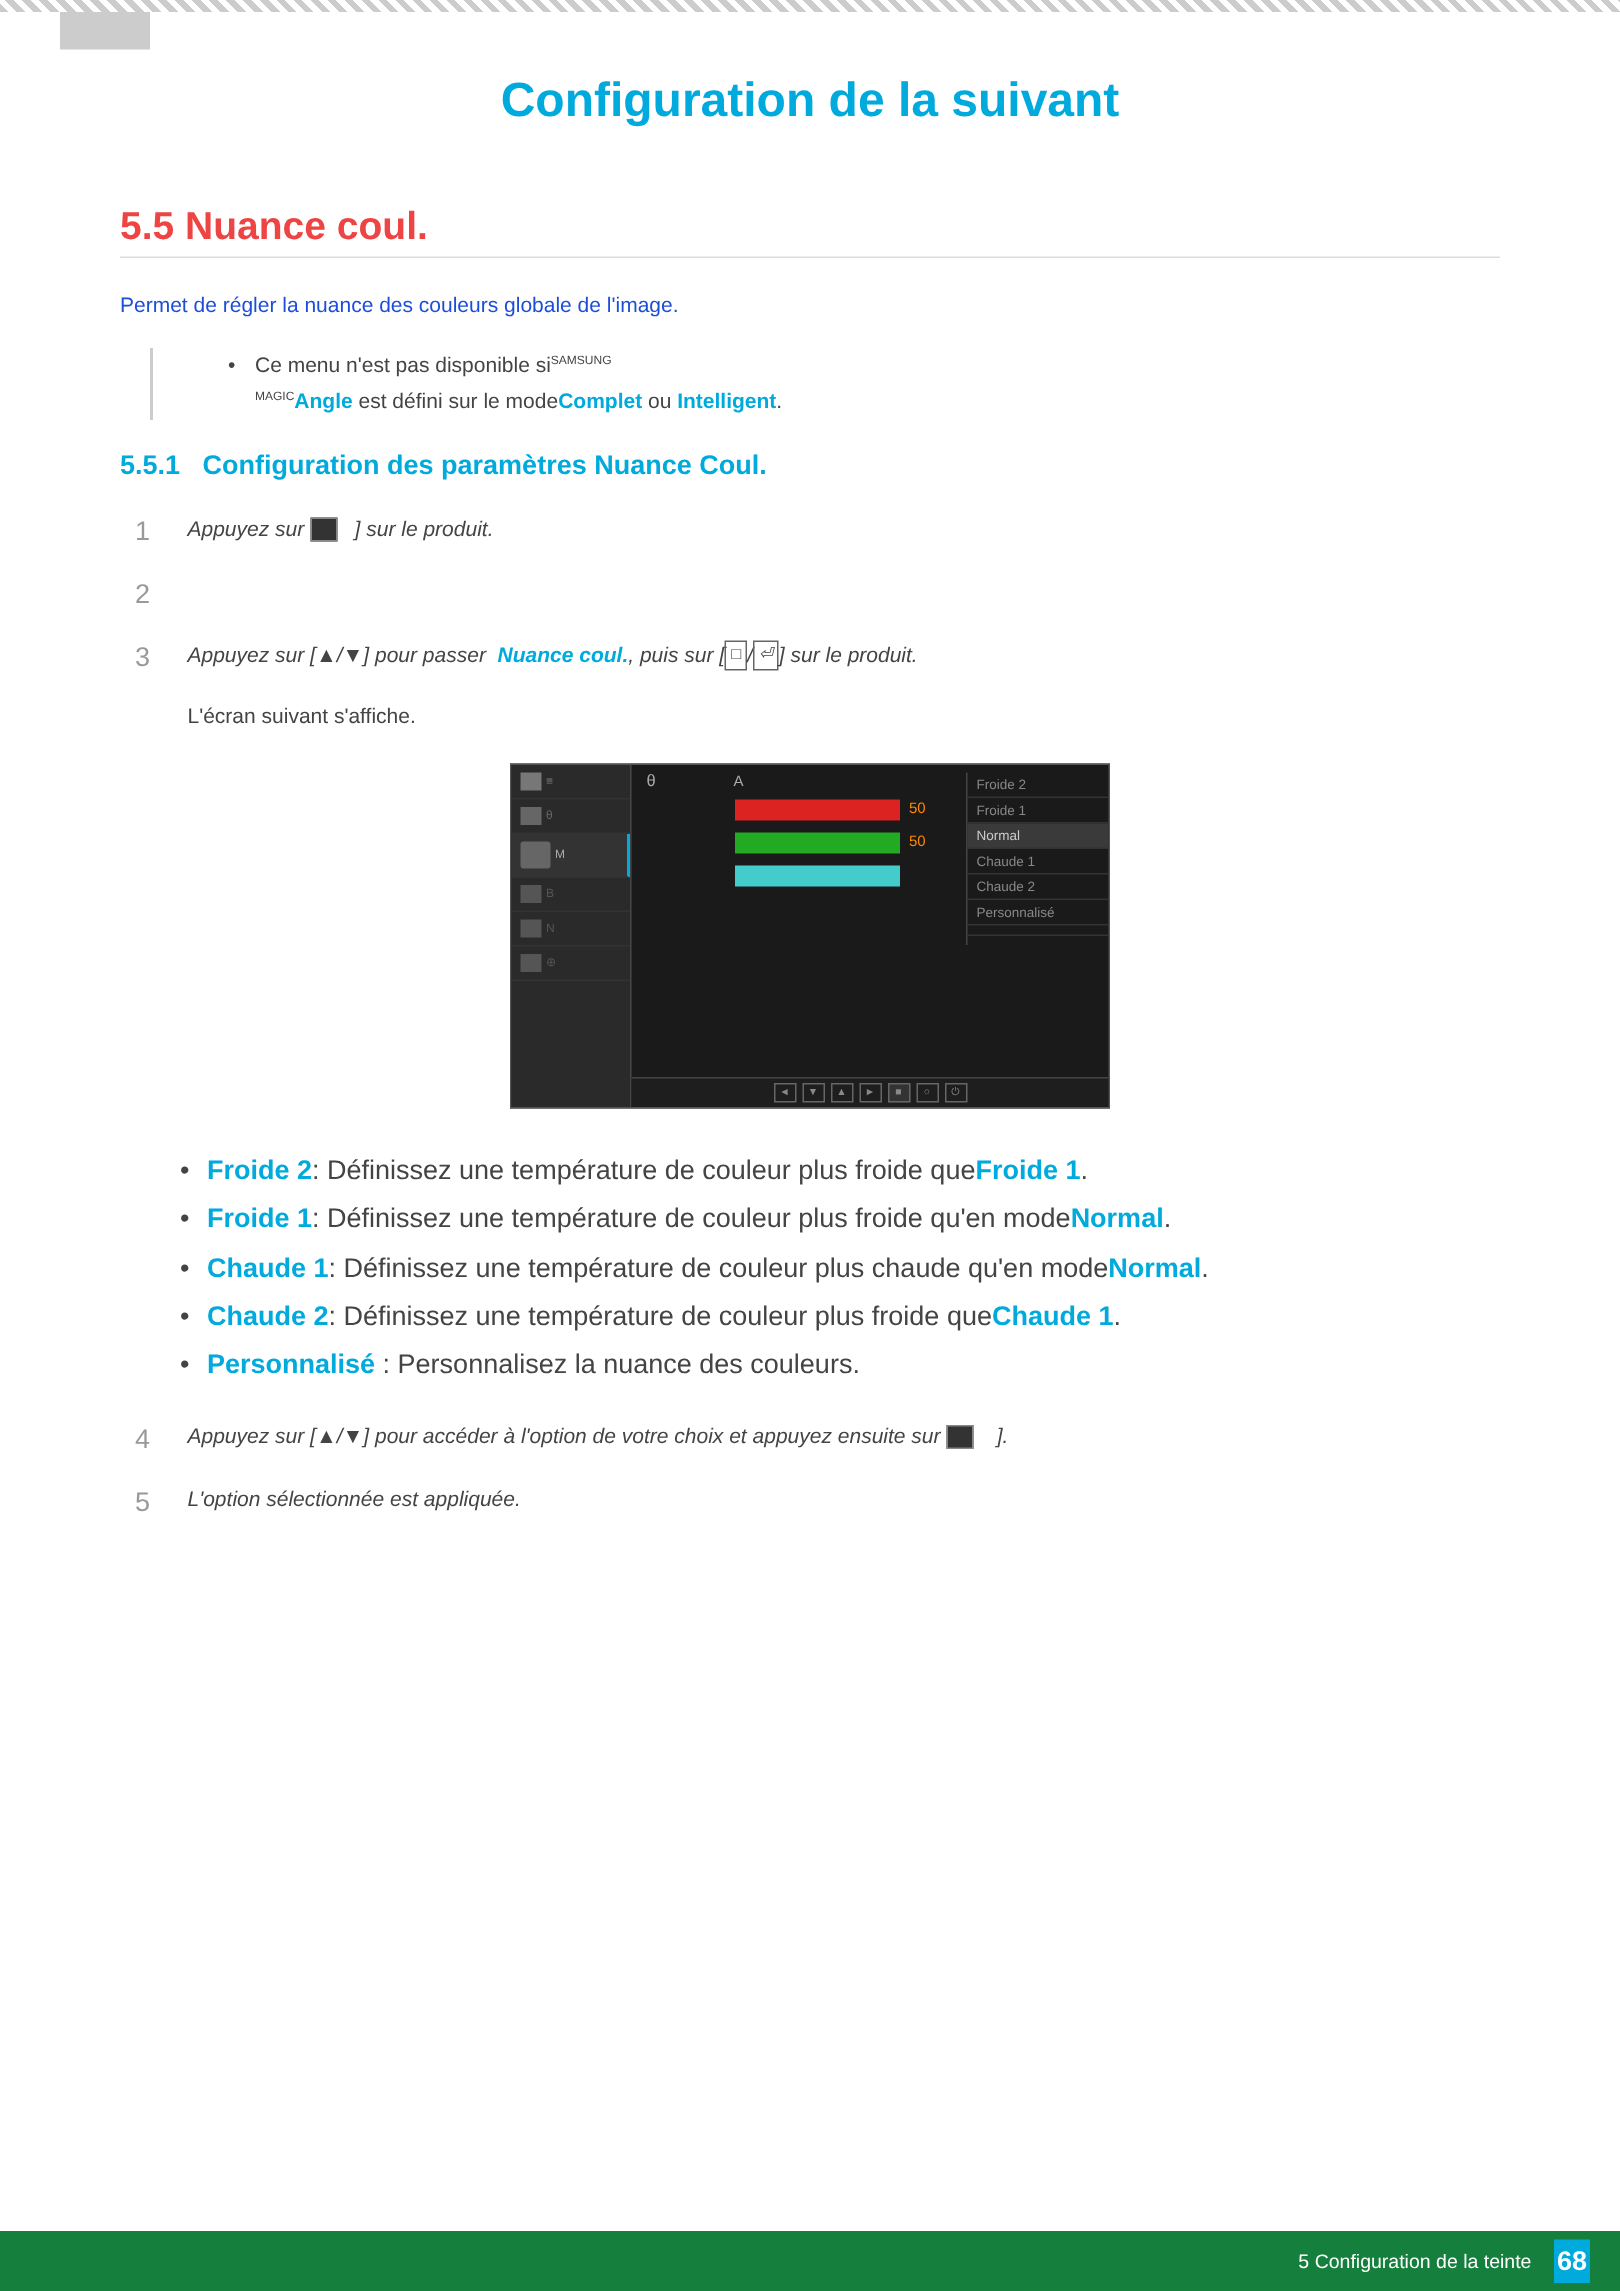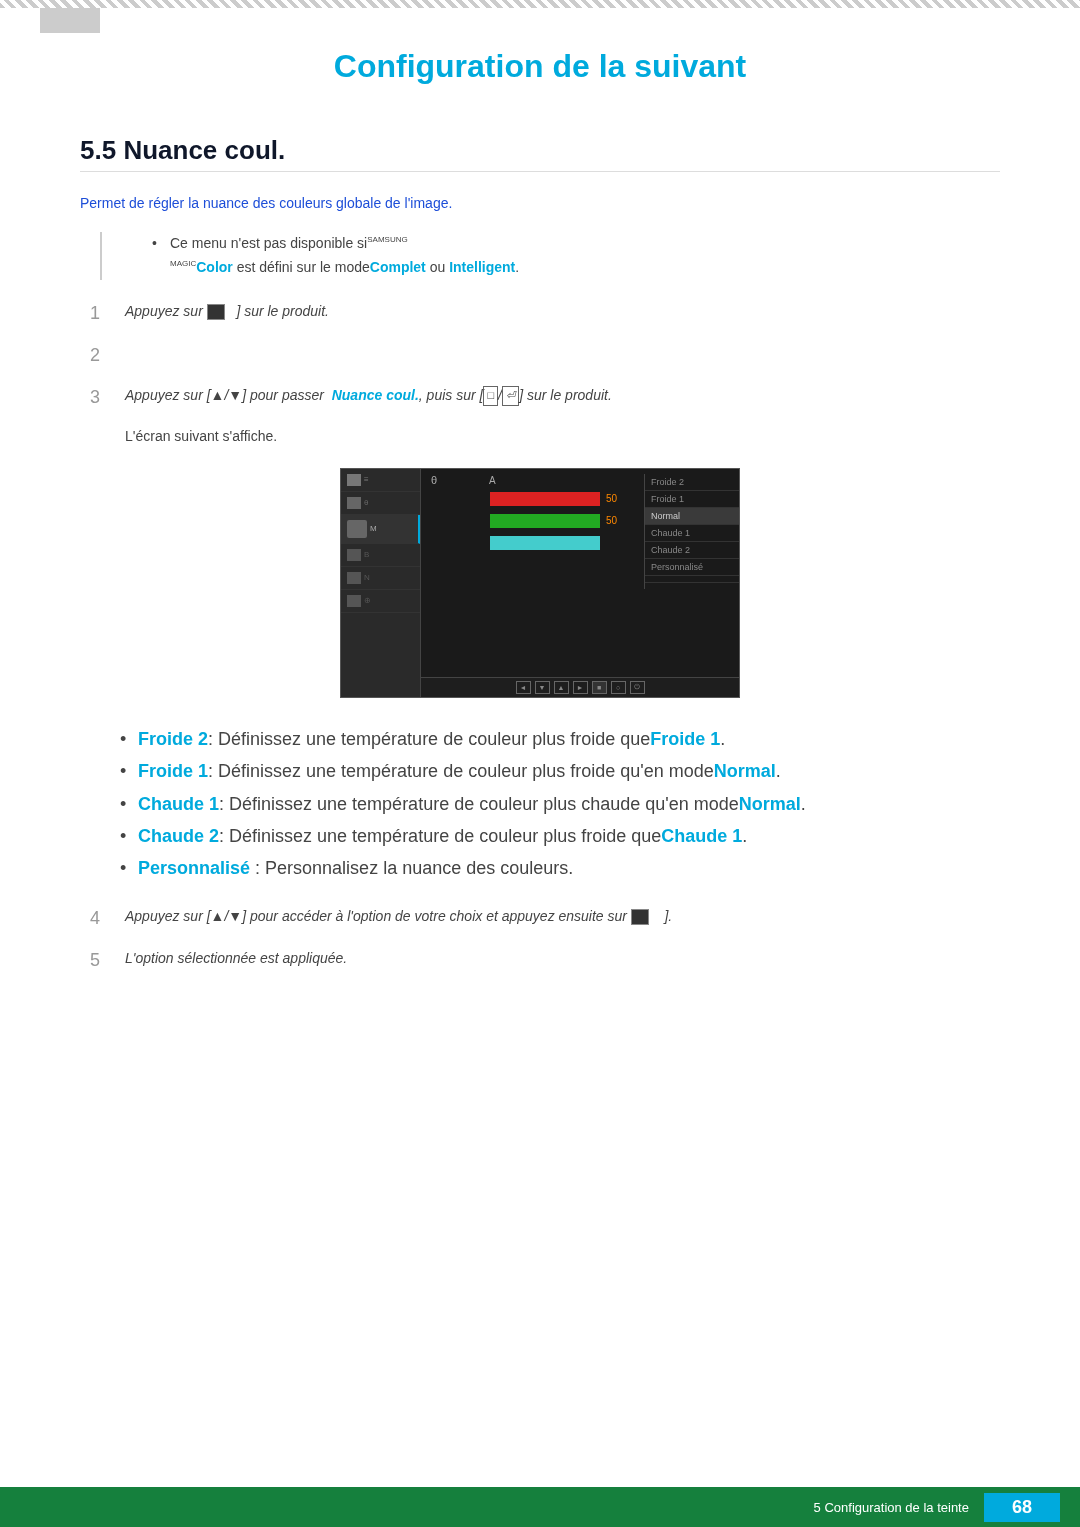--- a/index.html
+++ b/index.html
@@ -47,21 +47,21 @@
       font-weight: bold;
       color: #00aadd;
       margin-top: 20px;
       margin-bottom: 50px;
     }
 
     
     .section-header {
       font-size: 26px;
       font-weight: bold;
-      color: #0f172a;
+      color: #ef4444;
       margin-bottom: 20px;
       padding-bottom: 5px;
       border-bottom: 1px solid #dddddd;
     }
 
     
     .description {
       font-size: 14px;
       color: #1d4ed8;
       margin-bottom: 18px;
@@ -228,21 +228,21 @@
     .footer-text {
       color: #ffffff;
       font-size: 13px;
     }
 
     .footer-page-num {
       background: #00aadd;
       color: #ffffff;
       font-size: 18px;
       font-weight: bold;
-      padding: 4px 28px;
+      padding: 4px 2px;
     }
 
     .indent-note {
       margin-left: 20px;
       border-left: 2px solid #cccccc;
       padding-left: 10px;
       margin-bottom: 15px;
     }
   </style>
 </head>
@@ -258,25 +258,30 @@
   <h2 class="section-header">
     <span>5.5</span>
     <span>Nuance coul.</span>
   </h2>
 
   <p class="description">Permet de régler la nuance des couleurs globale de l'image.</p>
 
   <div class="indent-note">
     <ul class="bullet-list">
       <li>
-        Ce menu n'est pas disponible si<sup class="brand-sup">SAMSUNG<br>MAGIC</sup><span class="cyan">Color</span> est défini sur le mode<span class="cyan">Complet</span> ou <span class="cyan">Intelligent</span>.
+        Ce menu n'est pas disponible si<sup class="brand-sup">SAMSUNG<br>MAGIC</sup><span class="cyan">Angle</span> est défini sur le mode<span class="cyan">Complet</span> ou <span class="cyan">Intelligent</span>.
       </li>
     </ul>
   </div>
 
+  <h3 class="subsection-header">
+    <span>5.5.1</span>
+    &nbsp;
+    <span>Configuration des paramètres Nuance Coul.</span>
+  </h3>
 
   <div class="steps-container">
 
     <div class="step">
       <span class="step-number">1</span>
       <span class="step-content">
         Appuyez sur <span style="display:inline-block;width:18px;height:16px;background:#333;border:1px solid #888;vertical-align:middle;"></span>&nbsp;&nbsp; ] sur le produit.
       </span>
     </div>
 

